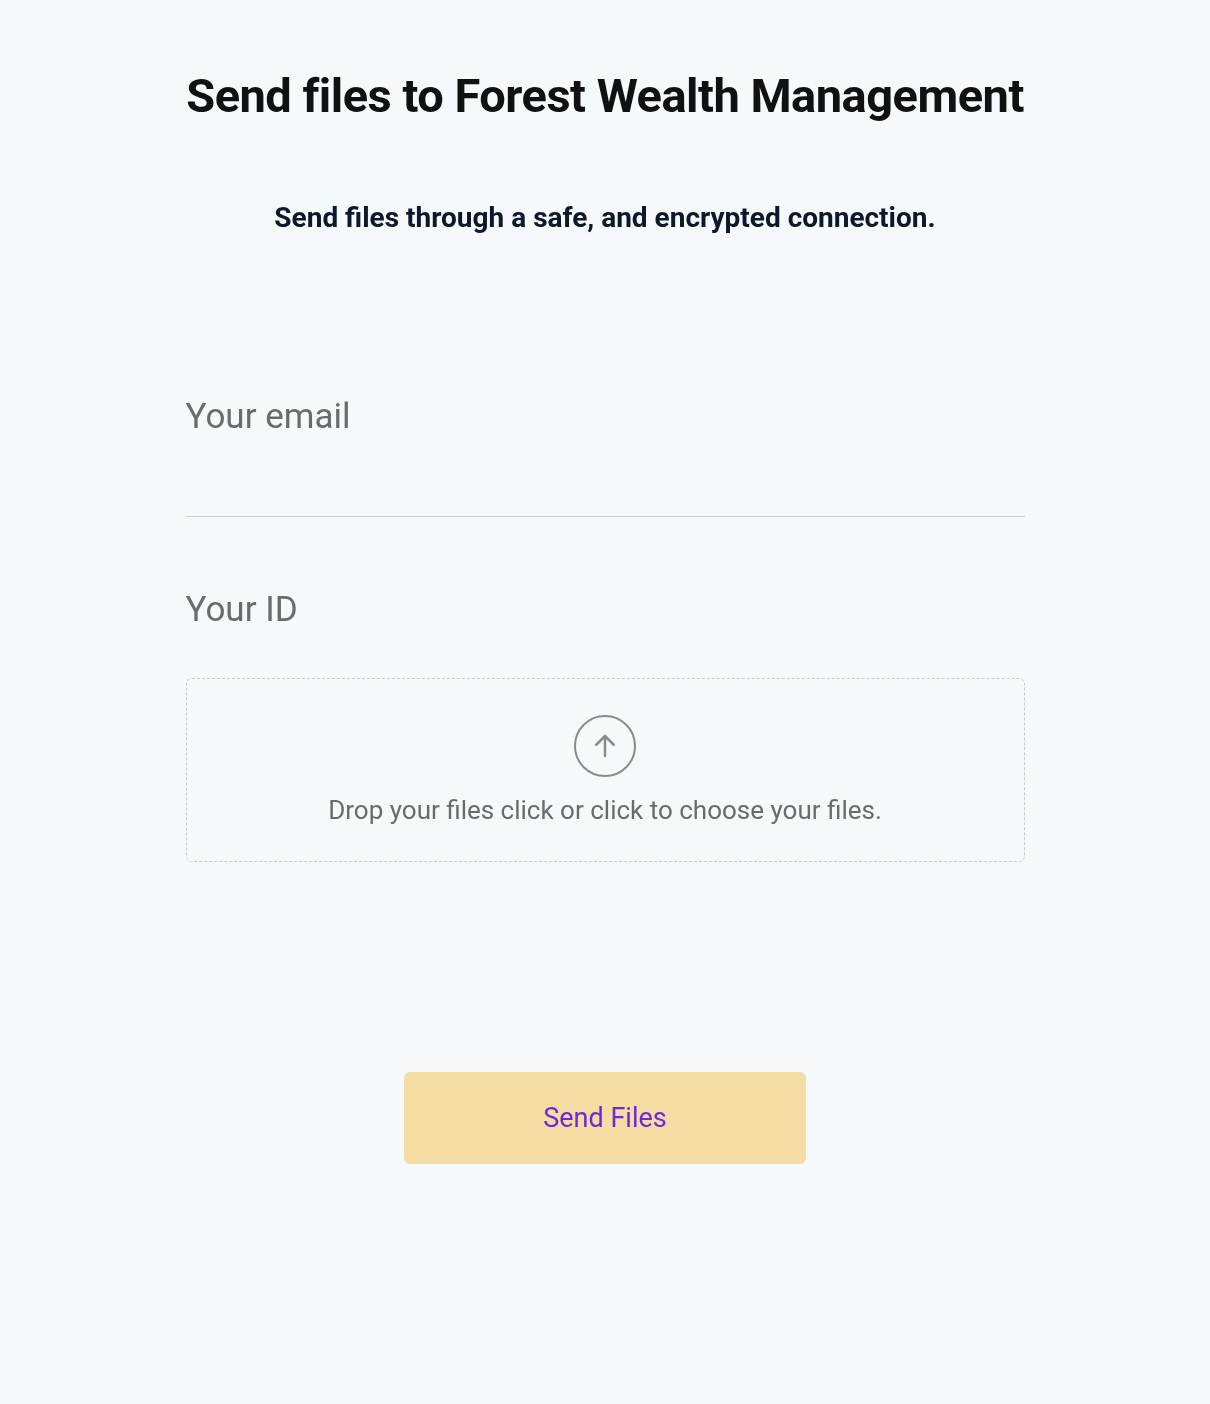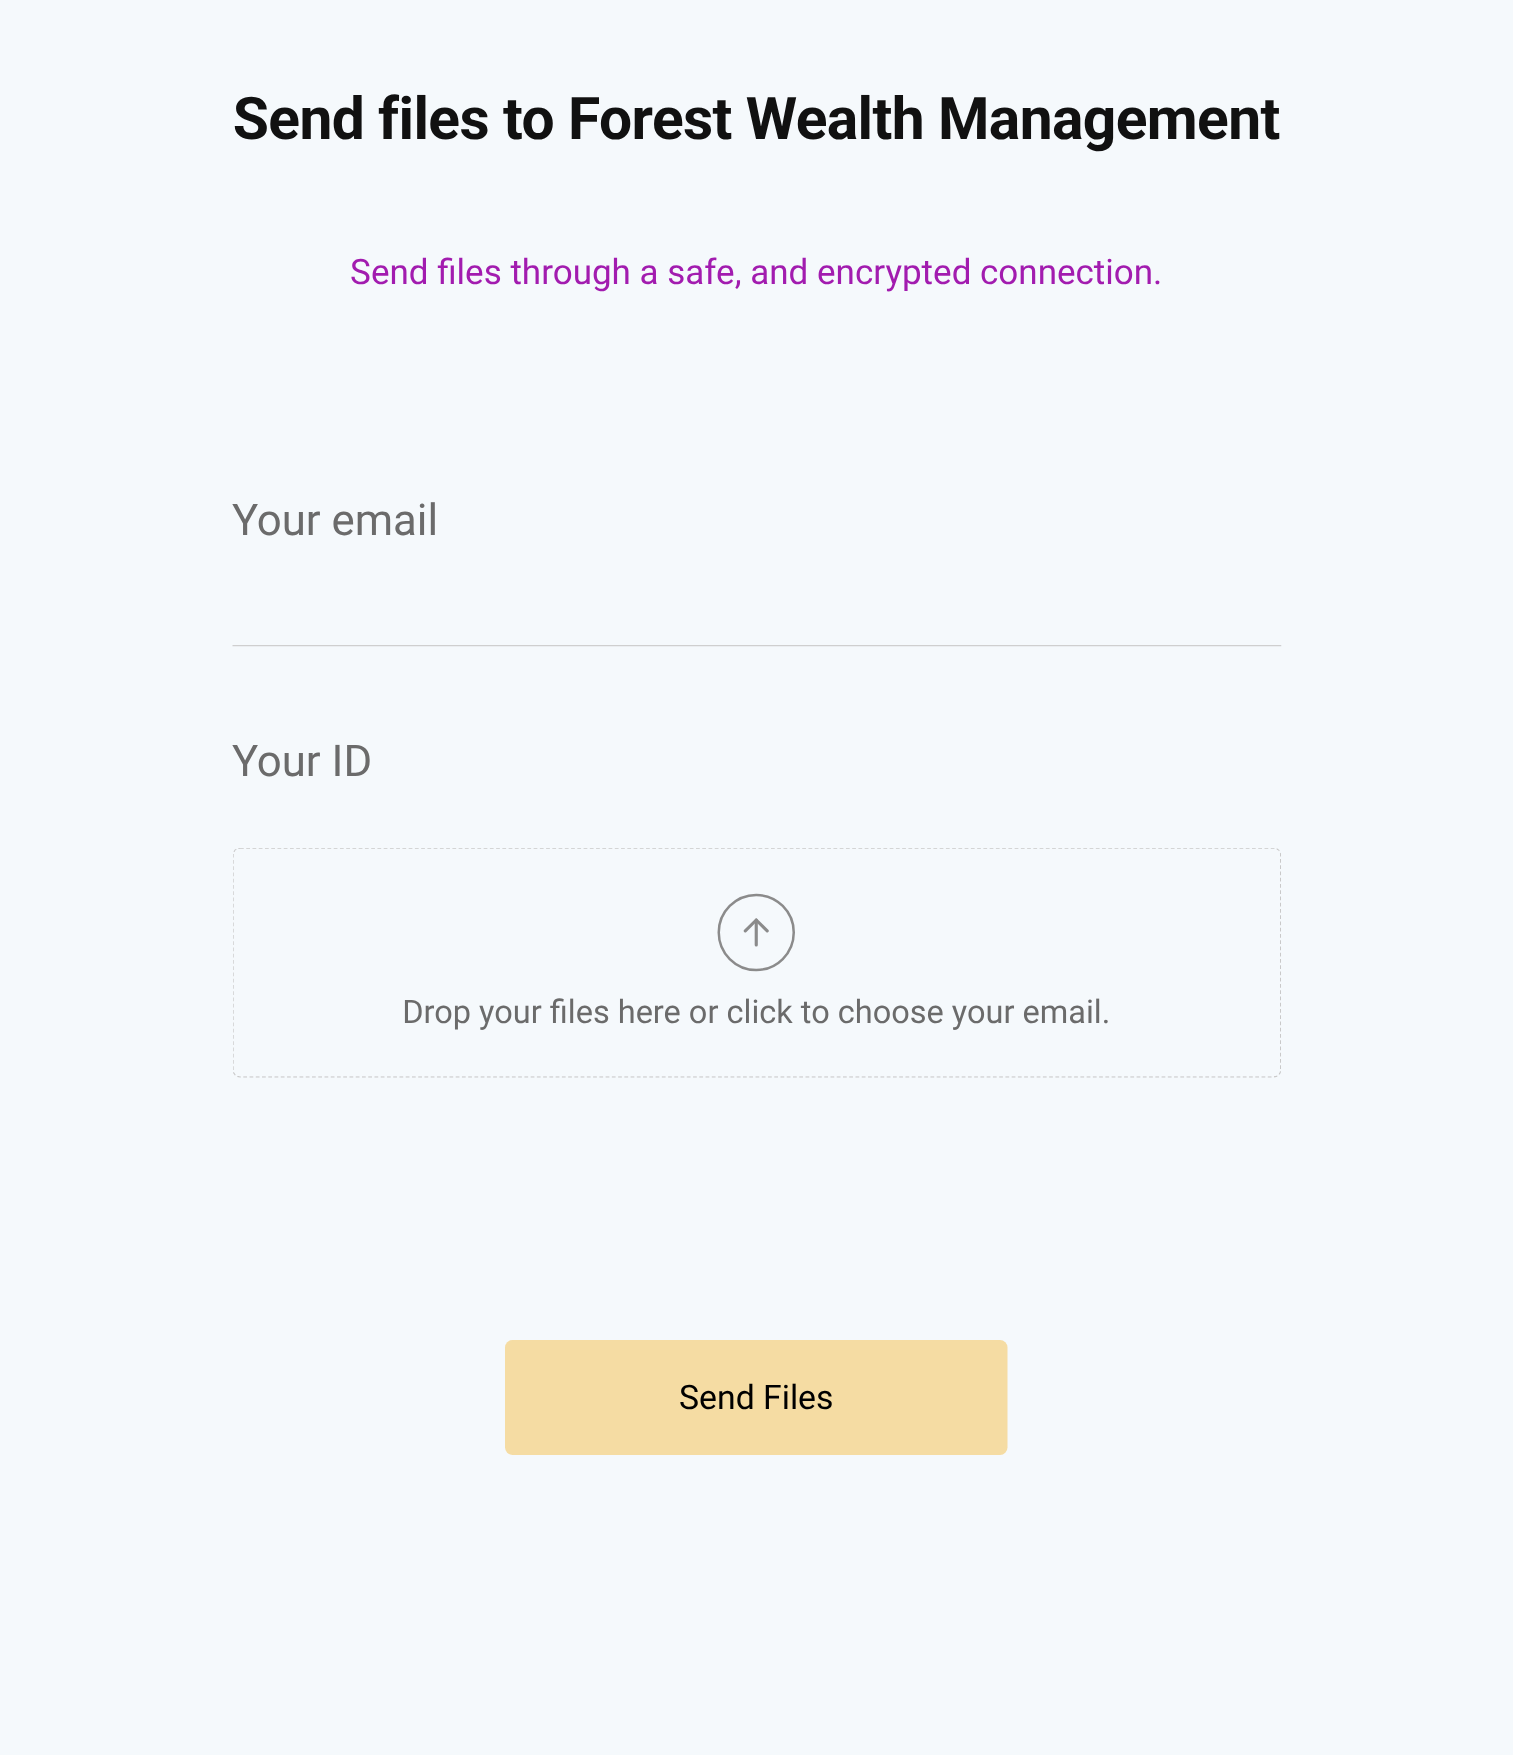--- a/index.html
+++ b/index.html
@@ -23,22 +23,22 @@
       text-align: center;
       font-size: 47px;
       font-weight: 700;
       color: #111;
       padding-top: 68px;
       letter-spacing: -0.5px;
     }
     .page-subtitle {
       text-align: center;
       font-size: 28px;
-      font-weight: 400;
-      color: #a21caf;
+      font-weight: 700;
+      color: #0f172a;
       margin-top: 78px;
     }
     .form-section {
       margin-top: 162px;
     }
     .field {
       margin-bottom: 72px;
     }
     .field-label {
       display: block;
@@ -85,21 +85,21 @@
       font-size: 26px;
       color: #6b6b6b;
     }
     .submit-row {
       margin-top: 210px;
       text-align: center;
     }
     .submit-button {
       display: inline-block;
       background-color: #f5dca3;
-      color: #000000;
+      color: #6d28d9;
       font-size: 27px;
       border: none;
       border-radius: 6px;
       padding: 30px 0;
       width: 402px;
       cursor: pointer;
       font-family: inherit;
     }
   </style>
 </head>
@@ -117,21 +117,21 @@
 
     <div class="field">
       <label class="field-label">Your ID</label>
       <div class="dropzone">
         <span class="upload-icon-wrap">
           <svg viewBox="0 0 24 24" fill="none" stroke="#8b8b8b" stroke-width="2" stroke-linecap="round" stroke-linejoin="round">
             <line x1="12" y1="20" x2="12" y2="4"></line>
             <polyline points="5 11 12 4 19 11"></polyline>
           </svg>
         </span>
-        <div class="dropzone-text">Drop your files here or click to choose your email.</div>
+        <div class="dropzone-text">Drop your files click or click to choose your files.</div>
       </div>
     </div>
   </div>
 
   <div class="submit-row">
     <button class="submit-button">Send Files</button>
   </div>
 </div>
 
 </body></html>

